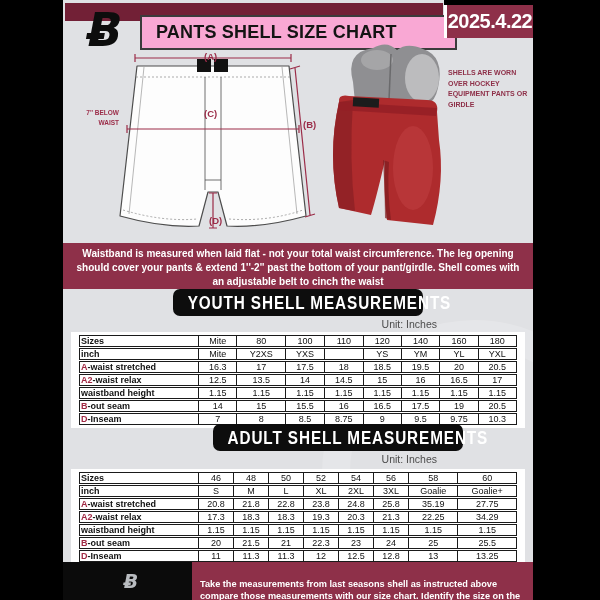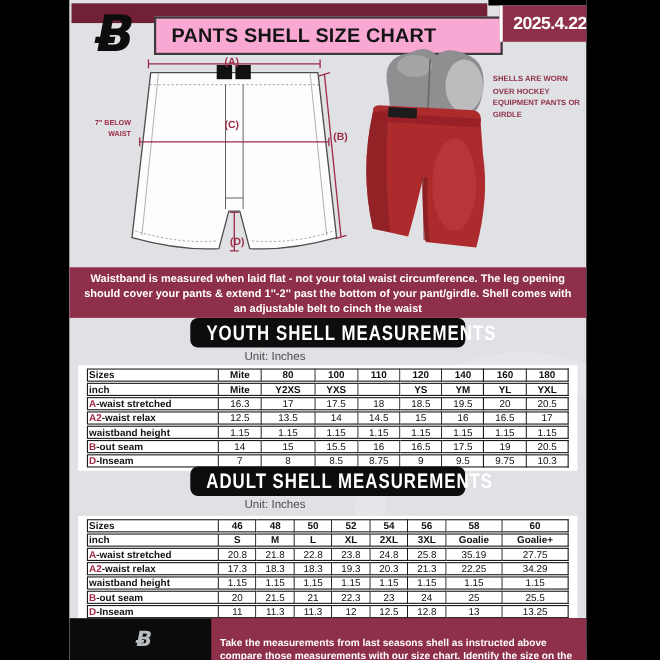--- a/index.html
+++ b/index.html
@@ -8,52 +8,52 @@
   .page{position:absolute;left:63px;top:0;width:470px;height:600px;background:#e0e1e4;overflow:hidden;}
 
   
   .top-strip{position:absolute;left:2px;top:3px;width:378px;height:18px;background:#722036;}
   .tr-black{position:absolute;left:381px;top:0;width:89px;height:5px;background:#000;}
   .logo-top{position:absolute;left:16px;top:6px;width:52px;height:48px;font-family:"DejaVu Sans",sans-serif;
             font-weight:bold;font-style:italic;font-size:46px;line-height:48px;color:#0d0d0d;text-align:center;}
   .title-box{position:absolute;left:77px;top:15px;width:299px;height:31px;background:#f9a8d4;border:2px solid #3b3b3b;
              font-size:18px;font-weight:bold;color:#141414;line-height:31px;padding-left:14px;box-sizing:content-box;
              letter-spacing:.2px;white-space:nowrap;}
-  .date-box{position:absolute;left:391px;top:5px;width:89px;height:33px;background:#8e3049;border-left:3px solid #fff;
-            color:#fff;font-weight:bold;font-size:16px;text-align:center;line-height:33px;letter-spacing:-.5px;box-sizing:border-box;}
+  .date-box{position:absolute;left:381px;top:5px;width:89px;height:33px;background:#8e3049;border-left:3px solid #fff;
+            color:#fff;font-weight:bold;font-size:20px;text-align:center;line-height:33px;letter-spacing:-.5px;box-sizing:border-box;}
 
   
   .shorts-svg{position:absolute;left:50px;top:52px;}
   .meas-label{position:absolute;color:#9b2c48;font-weight:bold;font-size:9.5px;}
   .waist-note{position:absolute;left:8px;top:108px;width:48px;text-align:right;color:#9b2c48;
               font-weight:bold;font-size:6.5px;line-height:1.5;}
   .shell-svg{position:absolute;left:262px;top:40px;}
   .shell-note{position:absolute;left:385px;top:68px;width:84px;color:#8e3049;font-weight:bold;
               font-size:7px;line-height:1.5;}
 
   
   .banner{position:absolute;left:0;top:243px;width:470px;height:46px;background:#8e3049;color:#fff;
           font-size:10px;font-weight:bold;text-align:center;line-height:1.42;padding:4px 11px;box-sizing:border-box;}
 
   
   .sec-title{position:absolute;left:110px;width:250px;height:27px;background:#0d0d0d;border-radius:7px;
              color:#fff;text-align:right;line-height:27px;}
   .sec-title span{display:inline-block;font-size:17px;font-weight:bold;letter-spacing:1px;transform:scale(.9,1.12);white-space:nowrap;}
-  .sec-youth{top:289px;} .sec-adult{top:424px;}
-  .unit{position:absolute;left:0;width:374px;text-align:center;color:#4c4c4c;font-size:10.5px;}
+  .sec-youth{top:289px;} .sec-adult{top:424px;margin-left:40px;}
+  .unit{position:absolute;left:0;width:374px;text-align:right;color:#4c4c4c;font-size:10.5px;}
   .unit-youth{top:318px;} .unit-adult{top:453px;}
 
   
   .tbl-wrap{position:absolute;left:8px;width:454px;background:#fff;padding:2px 0;}
   .tw-youth{top:332px;} .tw-adult{top:469px;}
   table{width:438px;margin:0 auto;border-collapse:separate;border-spacing:0 1.5px;font-size:9px;color:#111;}
   td{border-top:1px solid #1a1a1a;border-bottom:1px solid #1a1a1a;border-right:1px solid #1a1a1a;
      height:10px;text-align:center;padding:0 1px;background:#fff;}
   td.lbl{border-left:1px solid #1a1a1a;text-align:left;width:116px;font-weight:bold;}
-  td.hdr{font-weight:bold;}
+  td.hdr{font-weight:normal;}
   .pfx{color:#a12944;}
 
   
   .wm{position:absolute;right:-95px;top:320px;width:250px;height:250px;border:28px solid rgba(255,255,255,.18);border-radius:50%;}
 
   
   .footer{position:absolute;left:0;top:562px;width:470px;height:38px;background:#0b0b0b;}
   .f-logo{position:absolute;left:8px;top:0;width:120px;height:38px;display:flex;align-items:center;justify-content:center;gap:5px;}
   .f-b{font-family:"DejaVu Sans",sans-serif;font-weight:bold;font-style:italic;font-size:19px;color:#b9bcc0;}
   .f-brand{color:#fff;font-size:8px;font-weight:bold;letter-spacing:3.5px;}

